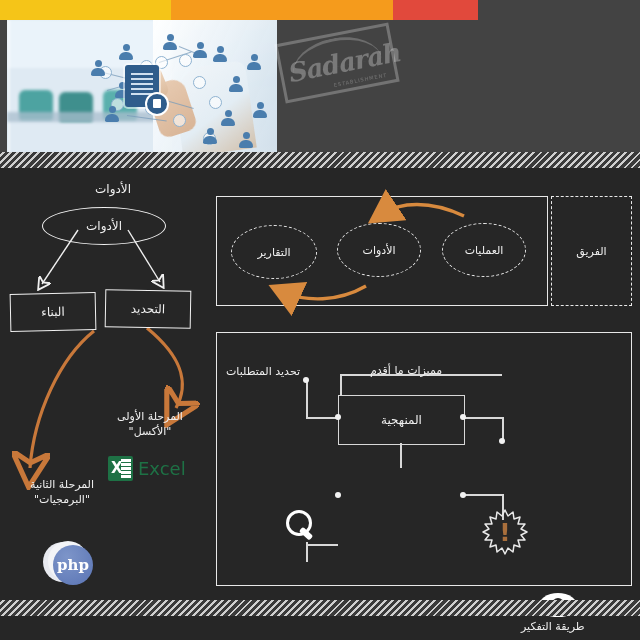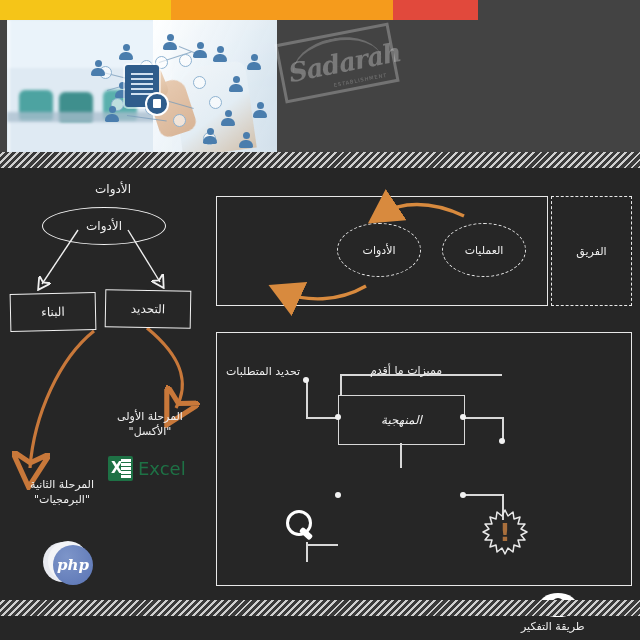--- a/index.html
+++ b/index.html
@@ -97,40 +97,40 @@
   .excel-grid{position:absolute;right:2px;top:3px;width:10px;height:19px;
         background:repeating-linear-gradient(to bottom,#fff 0 3px,#1e7145 3px 4px),
                    repeating-linear-gradient(to right,#fff 0 3px,#1e7145 3px 4px);}
   .excel-word{font-size:18px;color:#1e7145;font-weight:normal;}
 
   .php{position:absolute;left:43px;top:372px;width:50px;height:48px;}
   .php-d1{position:absolute;left:0;top:2px;width:40px;height:40px;border-radius:50%;background:#e8eaf0;}
   .php-d2{position:absolute;left:5px;top:1px;width:40px;height:40px;border-radius:50%;background:#f3f4f7;}
   .php-d3{position:absolute;left:10px;top:5px;width:40px;height:40px;border-radius:50%;
         background:radial-gradient(circle at 35% 30%,#7d95c9,#5a74b4);display:flex;align-items:center;justify-content:center;}
-  .php-t{font-family:"DejaVu Serif","Liberation Serif",serif;font-style:italic;font-weight:bold;font-size:15px;color:#fff;}
+  .php-t{font-family:"DejaVu Serif","Liberation Serif",serif;font-weight:bold;font-size:15px;color:#fff;}
 
   
   .cap{position:absolute;left:232px;top:8px;width:398px;text-align:center;font-size:11.5px;font-weight:bold;}
   .cap .orange{color:#f08a24;}
 
   .panel1{position:absolute;left:216px;top:28px;width:330px;height:108px;border:1.4px solid #e8e8e8;}
   .teambox{position:absolute;left:551px;top:28px;width:79px;height:108px;border:1.6px dashed #e8e8e8;
        display:flex;align-items:center;justify-content:center;font-size:11px;}
 
   .de{position:absolute;border:1.6px dashed #e8e8e8;border-radius:50%;
        display:flex;align-items:center;justify-content:center;font-size:11px;}
   .de1{left:231px;top:57px;width:84px;height:52px;}
   .de2{left:337px;top:55px;width:82px;height:52px;}
   .de3{left:442px;top:55px;width:82px;height:52px;}
 
   .panel2{position:absolute;left:216px;top:164px;width:414px;height:252px;border:1.4px solid #e8e8e8;}
 
   .nbox{position:absolute;border:1.6px solid #d8d8d8;display:flex;align-items:center;justify-content:center;
-        font-size:12px;color:#f0f0f0;font-style:italic;}
+        font-size:12px;color:#f0f0f0;}
   .nbox-meth{left:338px;top:227px;width:125px;height:48px;}
   .nbox-apps{left:338px;top:300px;width:125px;height:54px;}
 
   .conn{position:absolute;background:#d8d8d8;}
   .node{position:absolute;width:6px;height:6px;border-radius:50%;background:#f2f2f2;}
 
   .nlab{position:absolute;font-size:11px;color:#efefef;white-space:nowrap;}
 
   
   .mag{position:absolute;left:286px;top:342px;width:30px;height:34px;}
@@ -309,20 +309,21 @@
       <div class="php-d2"></div>
       <div class="php-d3">
         <span class="php-t">php</span>
       </div>
     </div>
 
 
     <div class="panel1"></div>
     <div class="teambox ar">الفريق</div>
 
+    <div class="de de1 ar">التقارير</div>
     <div class="de de2 ar">الأدوات</div>
     <div class="de de3 ar">العمليات</div>
 
     <svg class="curve">
       <defs>
         <marker id="ao" markerWidth="11" markerHeight="11" refX="5" refY="5.5" orient="auto">
           <path d="M0,0 L10,5.5 L0,11 Z" fill="#d88a3e"></path>
         </marker>
       </defs>
       <path d="M464,48 C430,32 400,34 382,46" fill="none" stroke="#d88a3e" stroke-width="3.4" marker-end="url(#ao)"></path>

